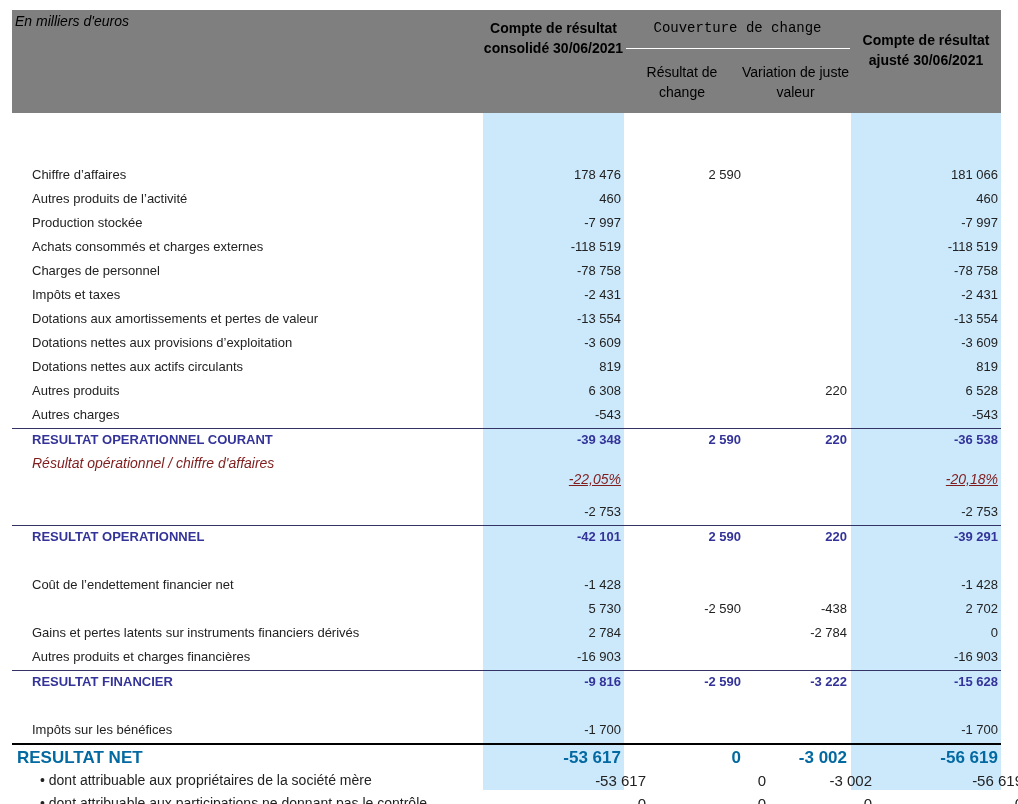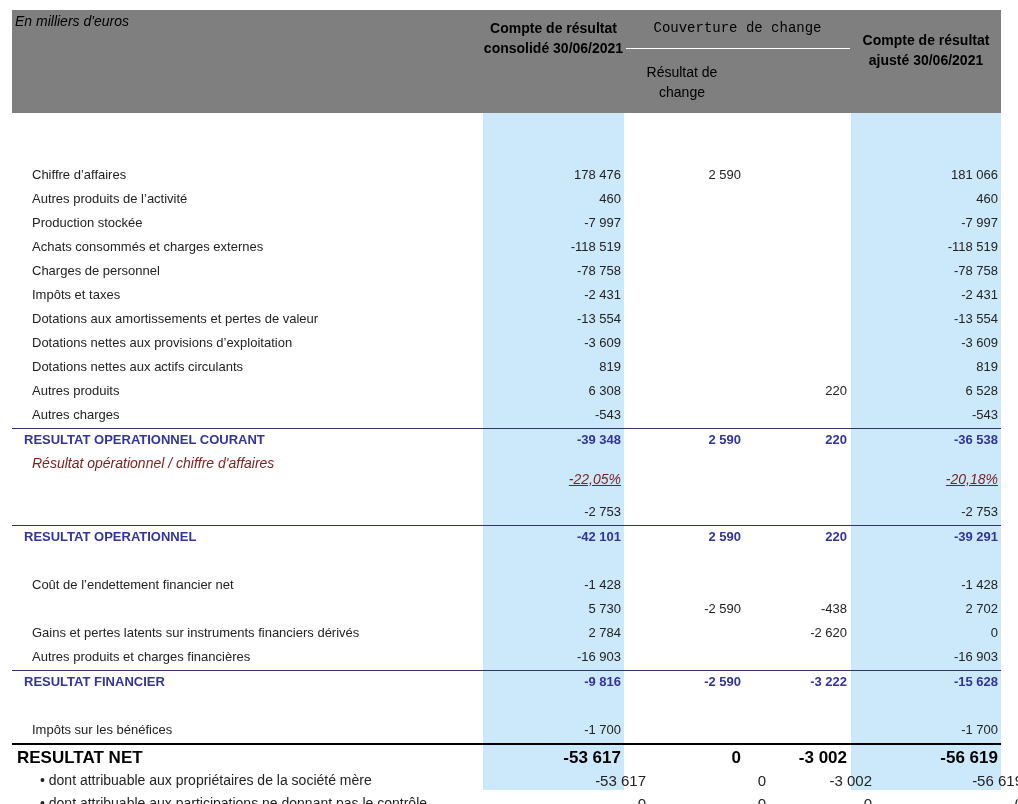--- a/index.html
+++ b/index.html
@@ -21,42 +21,43 @@
 
   .table { position:absolute; left:12px; top:140px; width:989px; }
   .row { position:relative; height:24px; font-size:13px; }
   .row .lbl { position:absolute; left:20px; top:3px; white-space:nowrap; }
   .row .v { position:absolute; top:3px; text-align:right; white-space:nowrap; }
   .row .v1 { left:471px; width:138px; }
   .row .v2 { left:612px; width:117px; }
   .row .v3 { left:728px; width:107px; }
   .row .v4 { left:839px; width:147px; }
   .row.sub { color:#333399; font-weight:bold; border-top:1px solid #333366; }
-  .row.sub .lbl { left:12px; }
+  .row.sub .lbl { left:20px; }
   .row.ratio { font-style:italic; font-size:14px; height:24px; color:#7f1d1d; }
   .row.ratio .lbl { left:20px; top:2px; }
   .row.ratio .v { top:18px;text-decoration:underline; }
   .row.spacer { height:24px; }
-  .row.net { font-weight:bold; color:#000000; border-top:2px solid #000; font-size:17px; }
+  .row.net { font-weight:bold; color:#0369a1; border-top:2px solid #000; font-size:17px; }
   .row.net .lbl { left:5px; }
   .row.bullet { font-size:15px; height:23px;margin-left:25px; }
   .row.bullet .lbl { left:3px; font-size:14px; }
 </style>
 </head>
 <body>
 
 <div class="blue-col" id="bc1"></div>
 <div class="blue-col" id="bc4"></div>
 
 <div class="header">
   <div class="h-unit">En milliers d'euros</div>
   <div class="h-col h-c1">Compte de résultat consolidé 30/06/2021</div>
   <div class="h-col h-group">Couverture de change</div>
   <div class="h-group-line"></div>
   <div class="h-col h-c2">Résultat de change</div>
+  <div class="h-col h-c3">Variation de juste valeur</div>
   <div class="h-col h-c4">Compte de résultat ajusté 30/06/2021</div>
 </div>
 
 <div class="table" id="tbl">
     <div class="row spacer"></div>
     <div class="row line">
       <span class="lbl">Chiffre d’affaires</span>
       <span class="v v1">178 476</span>
       <span class="v v2">2 590</span>
       <span class="v v3"></span>
@@ -171,21 +172,21 @@
     <div class="row line">
       <span class="v v1">5 730</span>
       <span class="v v2">-2 590</span>
       <span class="v v3">-438</span>
       <span class="v v4">2 702</span>
     </div>
     <div class="row line">
       <span class="lbl">Gains et pertes latents sur instruments financiers dérivés</span>
       <span class="v v1">2 784</span>
       <span class="v v2"></span>
-      <span class="v v3">-2 620</span>
+      <span class="v v3">-2 784</span>
       <span class="v v4">0</span>
     </div>
     <div class="row line">
       <span class="lbl">Autres produits et charges financières</span>
       <span class="v v1">-16 903</span>
       <span class="v v2"></span>
       <span class="v v3"></span>
       <span class="v v4">-16 903</span>
     </div>
     <div class="row sub">

